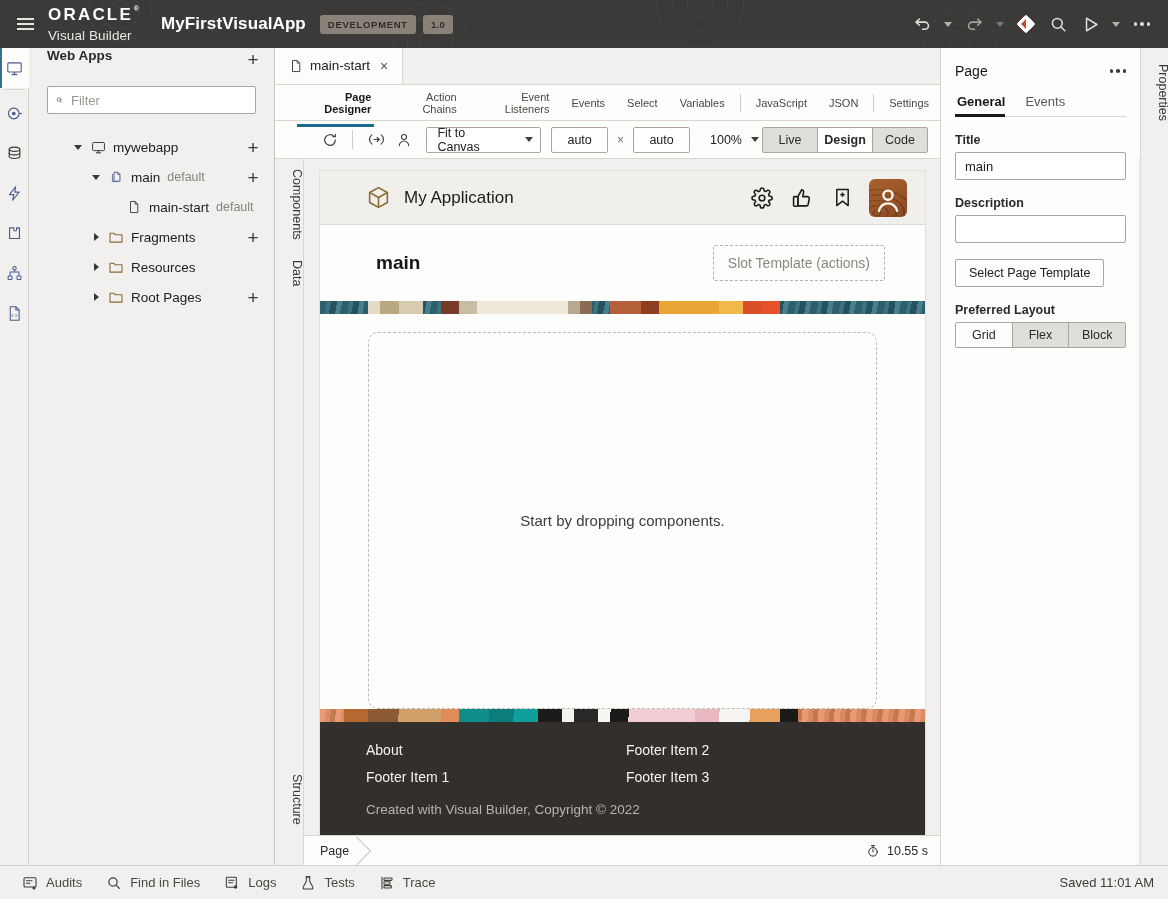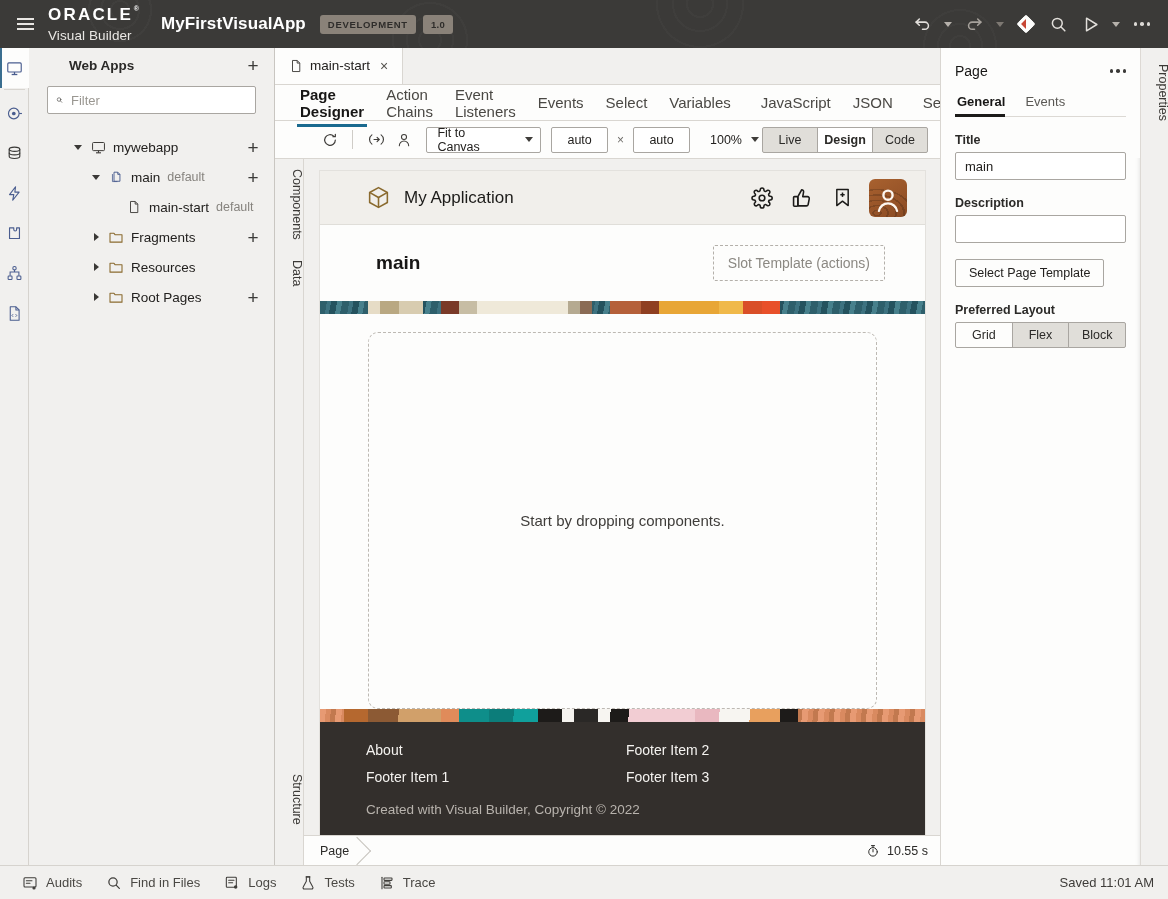--- a/index.html
+++ b/index.html
@@ -64,21 +64,21 @@
   .rail-btn.active { background: #fdfdfc; }
   .rail-btn.active::before { content: ""; position: absolute; left: 0; top: 0; bottom: 0; width: 2px; background: #3a6e8f; }
   .rail-sep { width: 21px; height: 1px; background: #d8d5d0; margin: 1px 0 3px; }
 
   
   .panel {
     position: absolute; left: 29px; top: 48px; width: 246px; bottom: 34px;
     background: #f1f0ee; border-right: 1px solid #c9c6c1; z-index: 15;
   }
   .panel-head {
-    height: 34px; display: flex; align-items: center; padding: 0 10px 0 18px; margin-left: 22px;
+    height: 34px; display: flex; padding: 0 10px 0 18px;
   }
   .panel-title { font-size: 13.5px; font-weight: bold; color: #2b2a28; flex: 1; }
   .plus-btn {
     width: 22px; height: 22px; display: flex; align-items: center; justify-content: center;
     cursor: pointer; color: #3c3b39; font-size: 19px; line-height: 1; font-weight: 300;
   }
   .filter-wrap { padding: 4px 18px 0; }
   .filter-box {
     display: flex; align-items: center; height: 28px;
     background: #fff; border: 1px solid #a9a6a1; border-radius: 2px; padding: 0 8px;
@@ -111,22 +111,22 @@
     height: 37px; display: flex; align-items: center; gap: 7px;
     background: #fdfdfc; padding: 0 11px 0 14px; font-size: 13.5px; color: #23211f;
     border-right: 1px solid #d9d6d1; cursor: pointer;
   }
   .tab-x { color: #55534f; font-size: 14px; line-height: 1; padding: 2px 3px; cursor: pointer; }
   .subtabs {
     height: 36px; display: flex; align-items: center; padding: 0 0 0 14px;
     border-bottom: 1px solid #d9d6d1; background: #fdfdfc; gap: 0;
   }
   .subtab {
-    font-size: 15px; color: #4a4844; padding: 0 11px; height: 48px;
-    display: flex; align-items: center; cursor: pointer; position: relative;
+    font-size: 11px; color: #4a4844; padding: 0 11px; height: 48px;
+    display: flex; align-items: center; cursor: pointer; position: relative; text-align: right;
   }
   .subtab.active { color: #171615; font-weight: bold; }
   .subtab.active::after { content: ""; position: absolute; left: 8px; right: 8px; bottom: 0; height: 3px; background: #1a6a8f; }
   .subtab-sep { width: 1px; height: 18px; background: #cfccc7; margin: 0 4px; }
 
   
   .canvas-tools {
     height: 38px; display: flex; align-items: center; padding: 0 12px 0 0;
     border-bottom: 1px solid #d9d6d1; background: #fdfdfc; gap: 0;
   }

